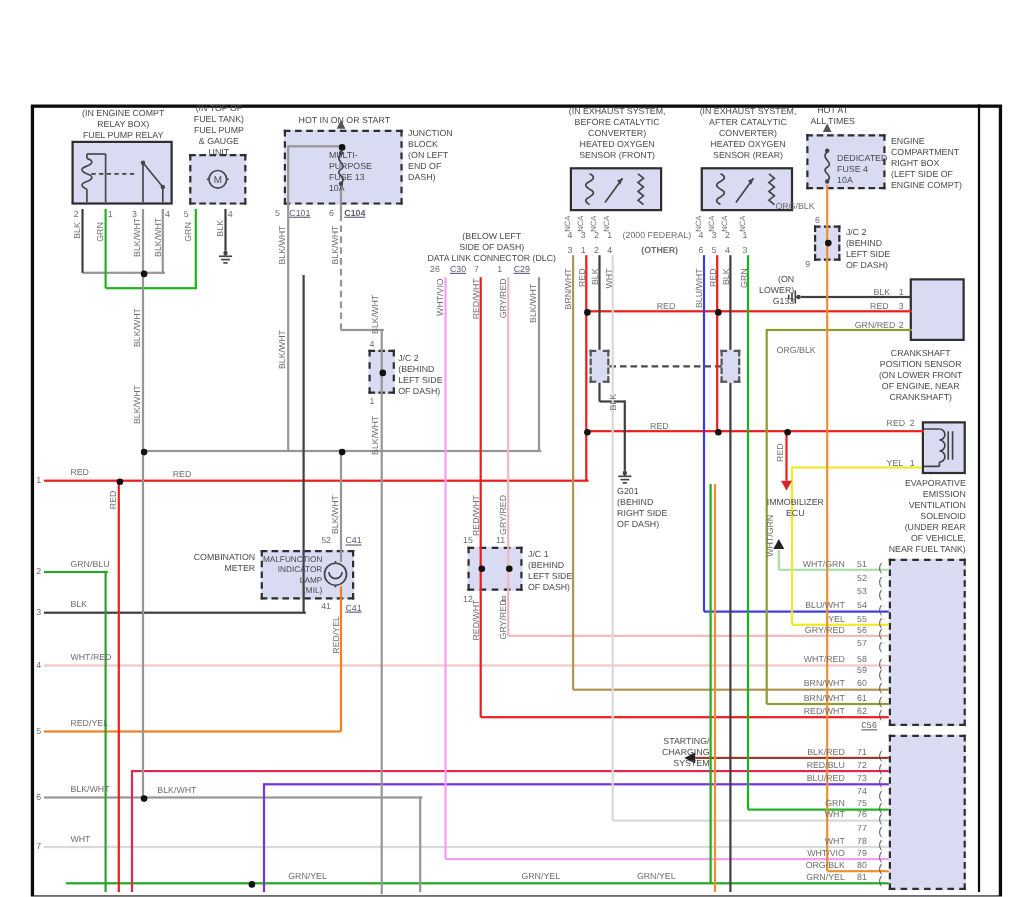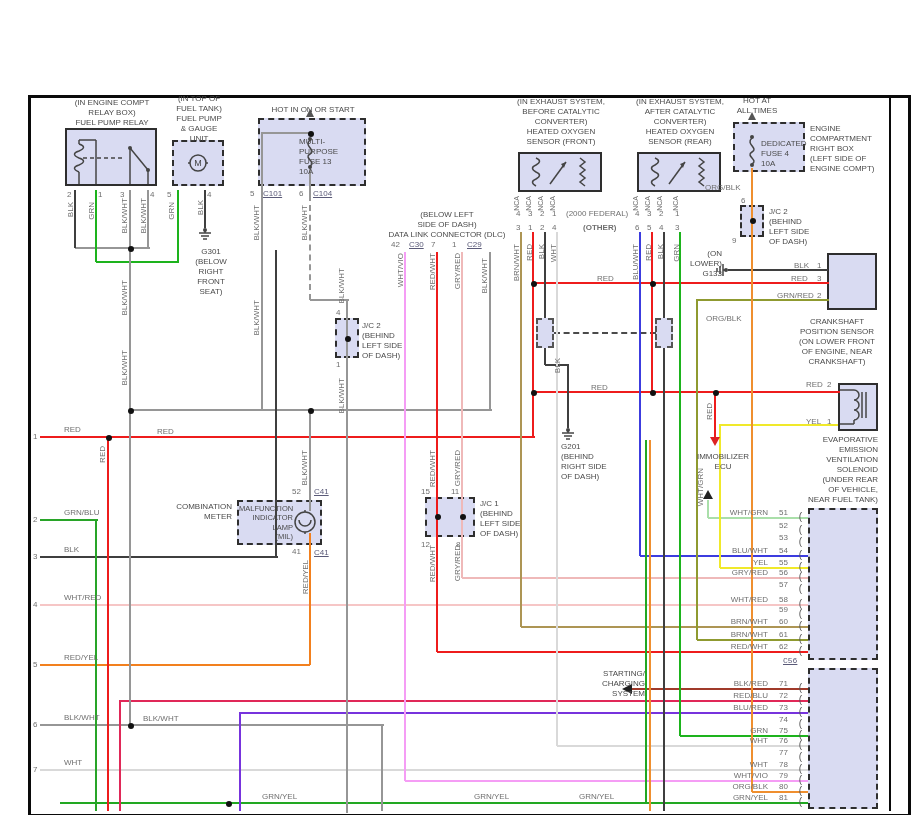--- a/index.html
+++ b/index.html
@@ -254,20 +254,25 @@
 
   <div class="cap c" style="left:168px;top:94px;width:62px">(IN TOP OF
 FUEL TANK)
 FUEL PUMP
 &amp; GAUGE
 UNIT</div>
   <div class="cap c" style="left:52px;top:98px;width:120px">(IN ENGINE COMPT
 RELAY BOX)
 FUEL PUMP RELAY</div>
   <div class="cap c" style="left:258px;top:105px;width:110px">HOT IN ON OR START</div>
+  <div class="cap" style="left:371px;top:117px;width:62px">JUNCTION
+BLOCK
+(ON LEFT
+END OF
+DASH)</div>
   <div class="cap" style="left:299px;top:137px;width:56px">MULTI-
 PURPOSE
 FUSE 13
 10A</div>
   <div class="cap c" style="left:506px;top:97px;width:110px">(IN EXHAUST SYSTEM,
 BEFORE CATALYTIC
 CONVERTER)
 HEATED OXYGEN
 SENSOR (FRONT)</div>
   <div class="cap c" style="left:625px;top:97px;width:110px">(IN EXHAUST SYSTEM,
@@ -282,25 +287,20 @@
 RIGHT BOX
 (LEFT SIDE OF
 ENGINE COMPT)</div>
   <div class="cap" style="left:761px;top:139px;width:50px">DEDICATED
 FUSE 4
 10A</div>
   <div class="cap" style="left:769px;top:207px;width:60px">J/C 2
 (BEHIND
 LEFT SIDE
 OF DASH)</div>
-  <div class="cap c" style="left:180px;top:247px;width:62px">G301
-(BELOW
-RIGHT
-FRONT
-SEAT)</div>
   <div class="cap r" style="left:686px;top:249px;width:36px">(ON
 LOWER)
 G133</div>
   <div class="cap c" style="left:788px;top:317px;width:98px">CRANKSHAFT
 POSITION SENSOR
 (ON LOWER FRONT
 OF ENGINE, NEAR
 CRANKSHAFT)</div>
   <div class="cap c" style="left:377px;top:210px;width:140px">(BELOW LEFT
 SIDE OF DASH)
@@ -346,38 +346,38 @@
       <span class="flab" style="left: 98px; top: 190px;">1</span>
       <span class="flab" style="left: 120px; top: 190px;">3</span>
       <span class="flab" style="left: 150px; top: 190px;">4</span>
       <span class="flab" style="left: 167px; top: 190px;">5</span>
       <span class="flab" style="left: 207px; top: 190px;">4</span>
       <span class="flab v" style="left: 167px; top: 202px;">GRN</span>
       <span class="flab v" style="left: 196px; top: 200px;">BLK</span>
       <span class="flab" style="left: 250px; top: 189px;">5</span>
       <span class="flab conn" style="left: 263px; top: 189px;">C101</span>
       <span class="flab" style="left: 299px; top: 189px;">6</span>
-      <span class="flab conn" style="left: 313px; top: 189px;">C104</span>
+      <span class="flab conn" style="left: 313px; top: 189px; font-weight: bold;">C104</span>
       <span class="flab v" style="left: 252px; top: 205px;">BLK/WHT</span>
       <span class="flab v" style="left: 300px; top: 205px;">BLK/WHT</span>
       <span class="flab v" style="left: 120px; top: 280px;">BLK/WHT</span>
       <span class="flab v" style="left: 120px; top: 350px;">BLK/WHT</span>
       <span class="flab v" style="left: 252px; top: 300px;">BLK/WHT</span>
       <span class="flab v" style="left: 480px; top: 258px;">BLK/WHT</span>
       <span class="flab v" style="left: 337px; top: 268px;">BLK/WHT</span>
       <span class="flab" style="left: 336px; top: 308px;">4</span>
       <span class="flab" style="left: 336px; top: 360px;">1</span>
       <span class="flab v" style="left: 337px; top: 378px;">BLK/WHT</span>
       <span class="flab v" style="left: 300px; top: 450px;">BLK/WHT</span>
       <span class="flab" style="left: 292px; top: 487px;">52</span>
       <span class="flab conn" style="left: 314px; top: 487px;">C41</span>
       <span class="flab" style="left: 292px; top: 547px;">41</span>
       <span class="flab conn" style="left: 314px; top: 548px;">C41</span>
       <span class="flab v" style="left: 301px; top: 560px;">RED/YEL</span>
-      <span class="flab" style="left: 391px; top: 240px;">42</span>
+      <span class="flab" style="left: 391px; top: 240px;">26</span>
       <span class="flab conn" style="left: 409px; top: 240px;">C30</span>
       <span class="flab" style="left: 431px; top: 240px;">7</span>
       <span class="flab" style="left: 452px; top: 240px;">1</span>
       <span class="flab conn" style="left: 467px; top: 240px;">C29</span>
       <span class="flab v" style="left: 396px; top: 253px;">WHT/VIO</span>
       <span class="flab v" style="left: 428px; top: 253px;">RED/WHT</span>
       <span class="flab v" style="left: 453px; top: 253px;">GRY/RED</span>
       <span class="flab v" style="left: 428px; top: 450px;">RED/WHT</span>
       <span class="flab v" style="left: 453px; top: 450px;">GRY/RED</span>
       <span class="flab" style="left: 421px; top: 487px;">15</span>

